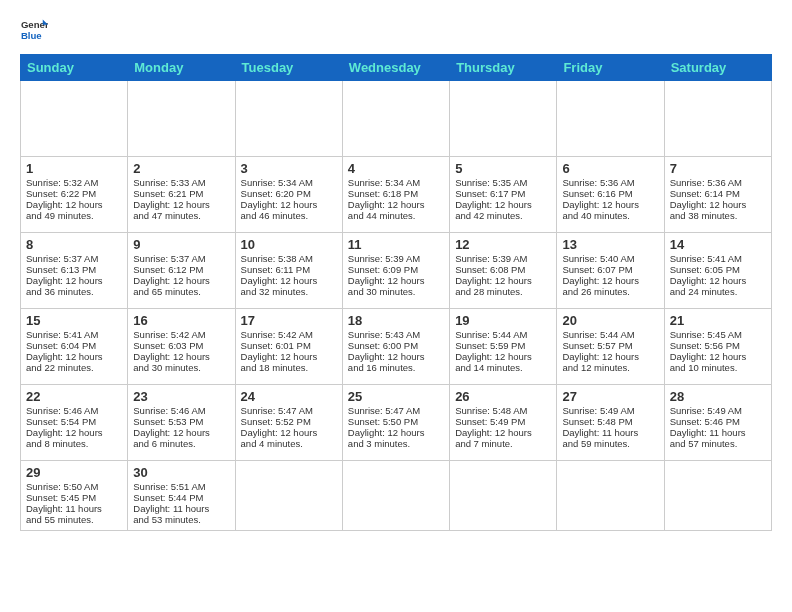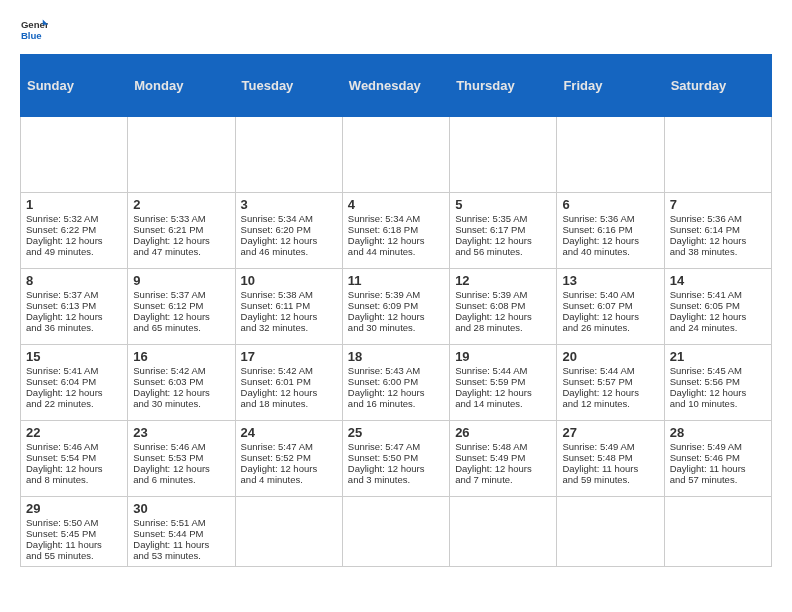--- a/index.html
+++ b/index.html
@@ -44,23 +44,23 @@
       font-size: 15px;
       color: #555;
     }
     .calendar {
       width: 100%;
       border-collapse: collapse;
       table-layout: fixed;
     }
     .calendar thead tr th {
       background: #1565c0;
-      color: #e5e5e5;
+      color: #5eead4;
       text-align: left;
-      padding: 23px 6px;
+      padding: 5px 6px;
       font-size: 13px;
       font-weight: bold;
       border: 1px solid #1565c0;
     }
     .calendar tbody tr td {
       vertical-align: top;
       border: 1px solid #ccc;
       padding: 4px 5px;
       font-size: 9.5px;
       color: #333;
@@ -156,21 +156,21 @@
             <div>Sunrise: 5:34 AM</div>
             <div>Sunset: 6:18 PM</div>
             <div>Daylight: 12 hours</div>
             <div>and 44 minutes.</div>
           </td>
           <td>
             <span class="day-num">5</span>
             <div>Sunrise: 5:35 AM</div>
             <div>Sunset: 6:17 PM</div>
             <div>Daylight: 12 hours</div>
-            <div>and 56 minutes.</div>
+            <div>and 42 minutes.</div>
           </td>
           <td>
             <span class="day-num">6</span>
             <div>Sunrise: 5:36 AM</div>
             <div>Sunset: 6:16 PM</div>
             <div>Daylight: 12 hours</div>
             <div>and 40 minutes.</div>
           </td>
           <td>
             <span class="day-num">7</span>

